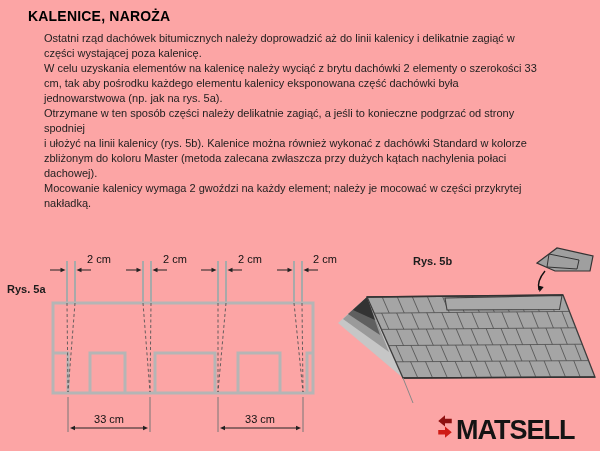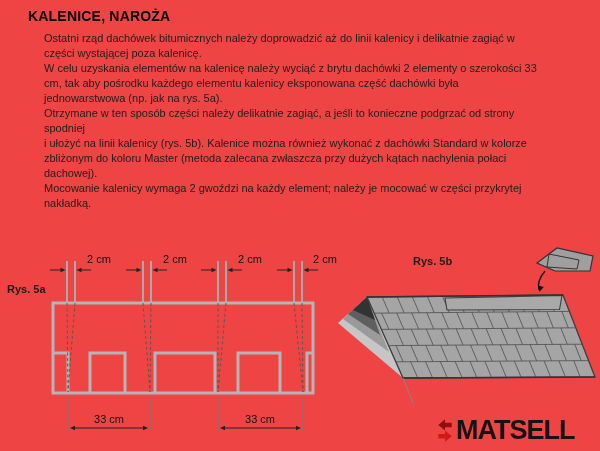--- a/index.html
+++ b/index.html
@@ -1,34 +1,34 @@
 <!DOCTYPE html>
 <html><head>
 <meta charset="utf-8">
 <style>
   html,body{margin:0;padding:0;background:#e8e8e8;}
   .page{
-    position:relative;width:600px;height:451px;background:#ef4444;
+    position:relative;width:600px;height:451px;background:#fca5a5;
     font-family:"Liberation Sans", sans-serif;color:#1d1d1d;overflow:hidden;
   }
   .doc-title{
     position:absolute;left:28px;top:8px;margin:0;
     font-size:14px;font-weight:bold;color:#000;letter-spacing:.2px;
   }
   .doc-body{
     position:absolute;left:28px;top:31px;width:565px;
     font-size:11px;line-height:15px;white-space:pre-line;color:#1e1e1e;margin-left:16px;
   }
   svg text{font-family:"Liberation Sans", sans-serif;font-size:11px;fill:#111;}
   svg text.fig-label{font-weight:bold;fill:#1c1c1c;}
   .fig5a{position:absolute;left:0;top:245px;}
   .fig5b{position:absolute;left:335px;top:240px;}
   .logo{
     position:absolute;left:436px;top:413px;height:34px;
-    display:flex;align-items:center;gap:2px;
+    display:flex;gap:2px;
   }
   .logo-text{
     font-size:27px;font-weight:bold;color:#141414;letter-spacing:-1px;
     line-height:34px;
   }
 </style>
 </head>
 <body>
 
 <div class="page">

